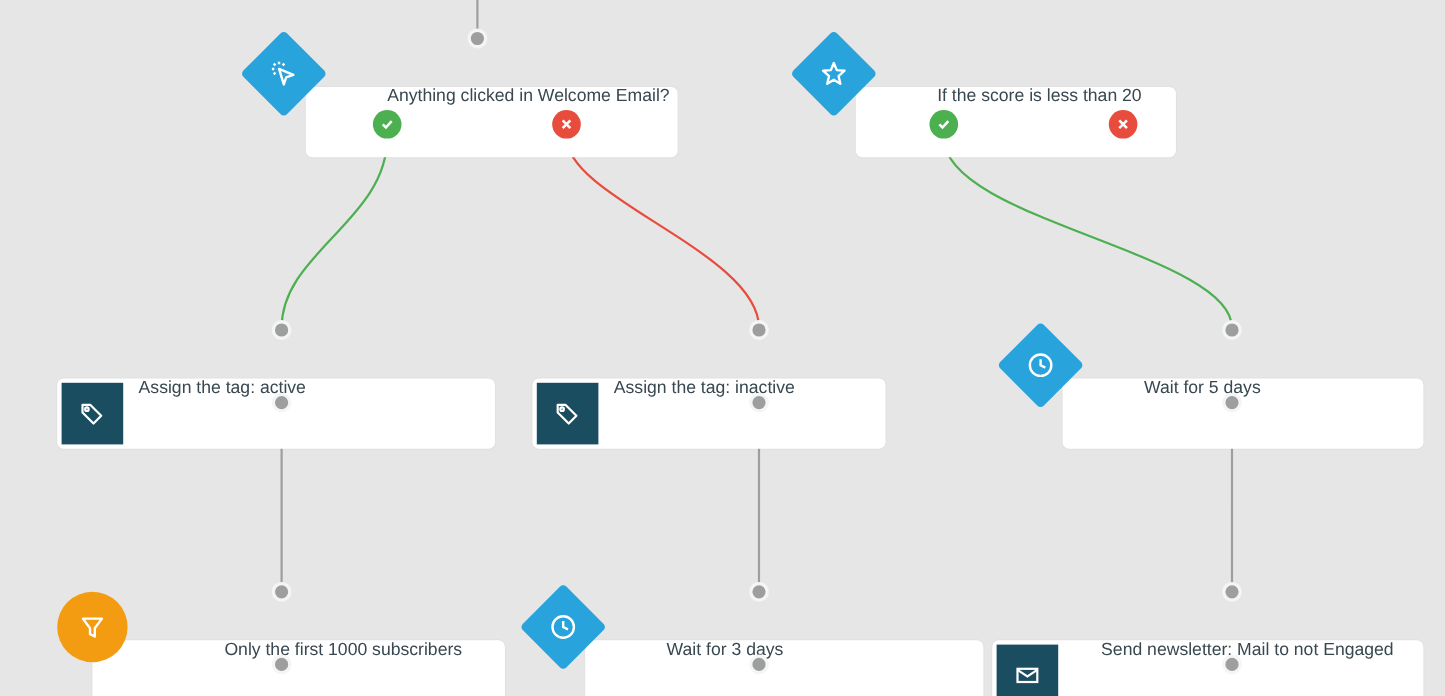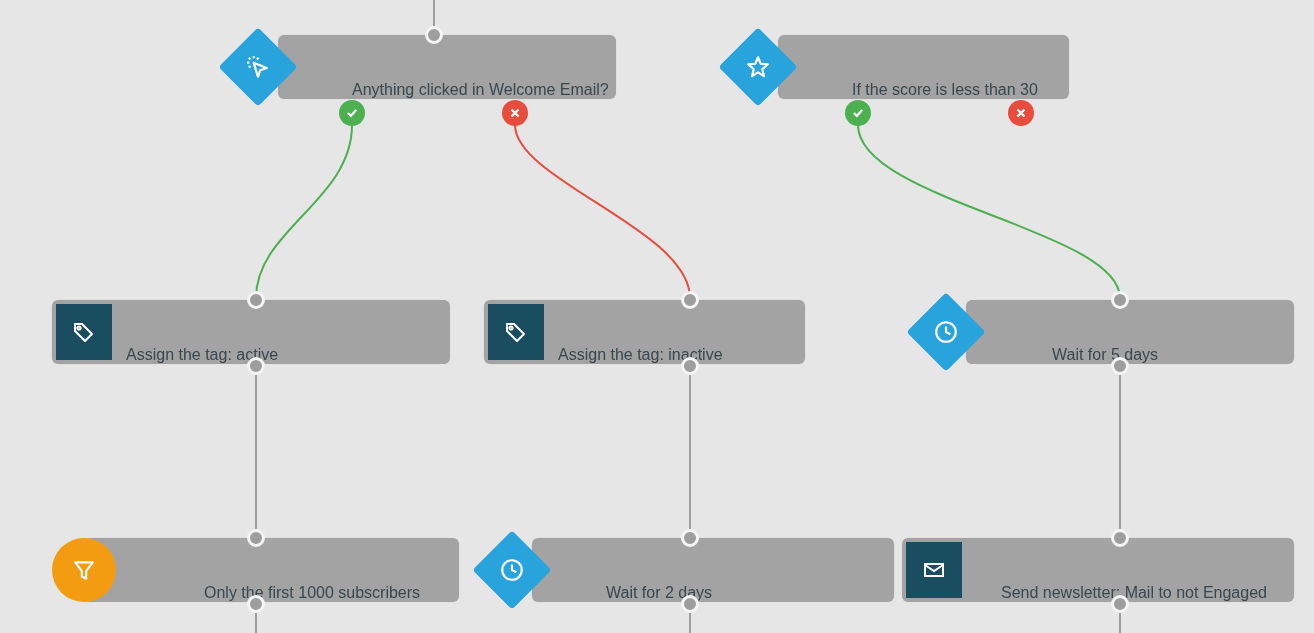--- a/index.html
+++ b/index.html
@@ -18,26 +18,27 @@
 }
 svg.connectors{
   position:absolute;
   inset:0;
   width:1314px;
   height:633px;
   pointer-events:none;
 }
 .node{
   position:absolute;
-  background:#a3a3a3;
+  background:#ffffff;
   height:64px;
   border-radius:6px;
   display:flex;
-  align-items:flex-end;
+  align-items:flex-start;
   box-shadow:0 0 0 1px rgba(0,0,0,0.02);
+  margin-top:44px;
 }
 .node .ic{
   width:64px;
   height:64px;
   display:flex;
   align-items:center;
   justify-content:center;
   flex:0 0 64px;
 }
 .node .lb{
@@ -159,21 +160,21 @@
       </svg>
 </div>
 <div class="branch no" style="left:502px; top:100px;">
   <svg viewBox="0 0 24 24" stroke="#fff" stroke-width="4" fill="none">
         <path d="M6 6 L18 18 M18 6 L6 18"></path>
       </svg>
 </div>
 
 <div class="node shift" style="left:778px; top:35px; width:265px;">
   <div class="ic"></div>
-  <div class="lb">If the score is less than 30</div>
+  <div class="lb">If the score is less than 20</div>
 </div>
 <div class="diamond c-blue" style="left:730px; top:39px;">
   <svg width="26" height="26" viewBox="0 0 24 24" fill="none" stroke="#ffffff" stroke-width="2">
     <path d="M12 3 L14.5 9 L21 9.5 L16 14 L17.5 20.5 L12 17 L6.5 20.5 L8 14 L3 9.5 L9.5 9 Z" stroke-linejoin="round"></path>
   </svg>
 </div>
 <div class="branch yes" style="left:845px; top:100px;">
   <svg viewBox="0 0 24 24" stroke="#fff" stroke-width="4" fill="none">
         <path d="M5 12 L10 17 L19 7"></path>
       </svg>
@@ -205,21 +206,21 @@
         <path d="M3 11 L3 4 L10 4 L20 14 L13 21 Z" stroke-linejoin="round"></path>
         <circle cx="7" cy="8" r="1.6"></circle>
       </svg>
     </div>
   </div>
   <div class="lb">Assign the tag: inactive</div>
 </div>
 <div class="port" style="left:681px; top:291px;"></div>
 <div class="port" style="left:681px; top:357px;"></div>
 
-<div class="node shift" style="left:966px; top:300px; width:302px;gap:12px;">
+<div class="node shift" style="left:966px; top:300px; width:302px;">
   <div class="ic"></div>
   <div class="lb">Wait for 5 days</div>
 </div>
 <div class="diamond c-blue" style="left:918px; top:304px;">
   <svg width="26" height="26" viewBox="0 0 24 24" fill="none" stroke="#ffffff" stroke-width="2">
     <circle cx="12" cy="12" r="9"></circle>
         <path d="M12 7 L12 12 L16 14"></path>
   </svg>
 </div>
 <div class="port" style="left:1111px; top:291px;"></div>
@@ -232,21 +233,21 @@
 <div class="circblk" style="position:absolute; left:52px; top:538px;">
   <svg width="26" height="26" viewBox="0 0 24 24" fill="none" stroke="#ffffff" stroke-width="2">
     <path d="M4 5 L20 5 L14 13 L14 20 L10 18 L10 13 Z" stroke-linejoin="round"></path>
   </svg>
 </div>
 <div class="port" style="left:247px; top:529px;"></div>
 <div class="port" style="left:247px; top:595px;"></div>
 
 <div class="node shift" style="left:532px; top:538px; width:336px;">
   <div class="ic"></div>
-  <div class="lb">Wait for 2 days</div>
+  <div class="lb">Wait for 3 days</div>
 </div>
 <div class="diamond c-blue" style="left:484px; top:542px;">
   <svg width="26" height="26" viewBox="0 0 24 24" fill="none" stroke="#ffffff" stroke-width="2">
     <circle cx="12" cy="12" r="9"></circle>
         <path d="M12 7 L12 12 L16 14"></path>
   </svg>
 </div>
 <div class="port" style="left:681px; top:529px;"></div>
 <div class="port" style="left:681px; top:595px;"></div>
 

